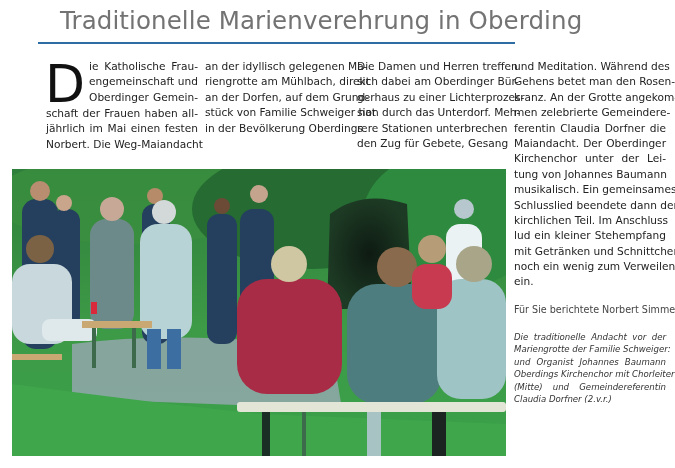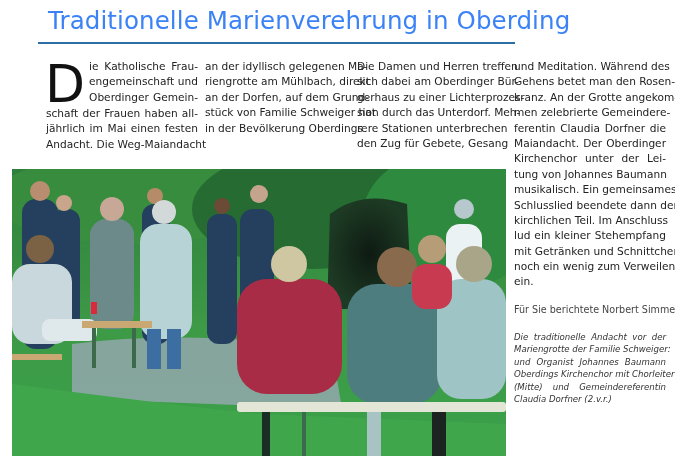--- a/index.html
+++ b/index.html
@@ -1,19 +1,19 @@
 <!DOCTYPE html>
 <html><head>
 <meta charset="utf-8">
 <style>
   html, body { margin:0; padding:0; }
   body { width:675px; height:468px; background:#ffffff; position:relative; overflow:hidden;
          font-family:"DejaVu Sans", sans-serif; color:#1e1e1e; }
-  .title { position:absolute; left:48px; top:4px; font-size:24.5px; font-weight:normal;
-           letter-spacing:0.1px; color:#3b82f6; white-space:nowrap; margin:0; line-height:34px; }
+  .title { position:absolute; left:60px; top:4px; font-size:24.5px; font-weight:normal;
+           letter-spacing:0.1px; color:#737373; white-space:nowrap; margin:0; line-height:34px; }
   .rule { position:absolute; left:38px; top:42px; width:477px; height:1.5px; background:#2e6da4; }
   .col { position:absolute; top:59px; font-size:10.6px; line-height:15.4px; text-align:justify;
          color:#222; }
   .col p { margin:0; }
   .line { display:block; white-space:nowrap; text-align:justify; text-align-last:justify; height:15.4px; }
   .line.last { text-align-last:left; }
   .dropcap { float:left; font-size:52px; line-height:44px; height:44px; margin:3px 4px 0 -1px;
              color:#111; font-weight:normal; }
   .col1 { left:46px; width:152px; }
   .col2 { left:205px; width:150px; }
@@ -32,21 +32,21 @@
 <h1 class="title">Traditionelle Marienverehrung in Oberding</h1>
 <div class="rule"></div>
 
 <div class="col col1">
   <span class="dropcap">D</span>
   <span class="line">ie Katholische Frau-</span>
   <span class="line">engemeinschaft und</span>
   <span class="line">Oberdinger Gemein-</span>
   <span class="line" style="clear:left">schaft der Frauen haben all-</span>
   <span class="line">jährlich im Mai einen festen</span>
-  <span class="line">Andacht. Die Weg-Maiandacht</span>
+  <span class="line">Norbert. Die Weg-Maiandacht</span>
 </div>
 
 <div class="col col2">
   <span class="line">an der idyllisch gelegenen Ma-</span>
   <span class="line">riengrotte am Mühlbach, direkt</span>
   <span class="line">an der Dorfen, auf dem Grund-</span>
   <span class="line">stück von Familie Schweiger hat</span>
   <span class="line">in der Bevölkerung Oberdings</span>
 </div>
 

